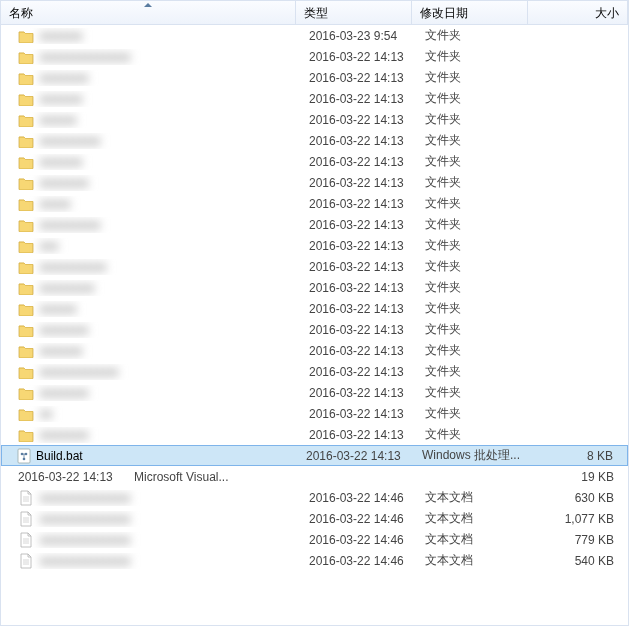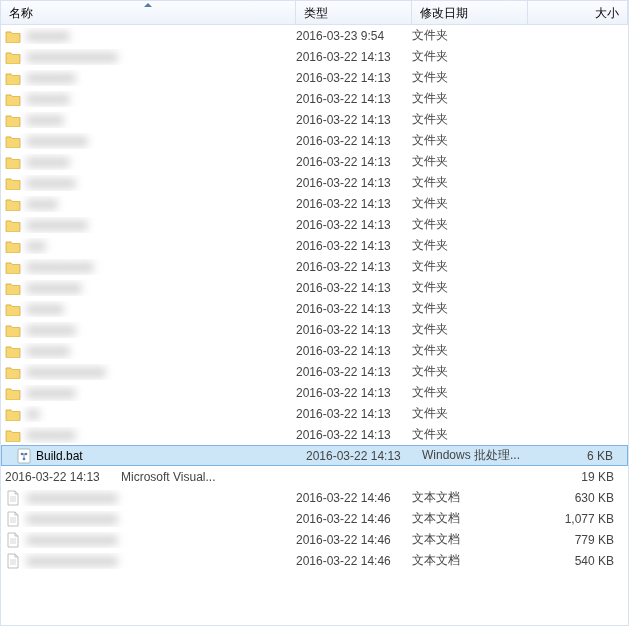--- a/index.html
+++ b/index.html
@@ -42,21 +42,21 @@
     border-bottom: 4px solid #5a7ca0;
   }
   .filelist {
     overflow-y: auto;
     height: calc(100% - 24px);
   }
   .row {
     display: flex;
     height: 21px;
     align-items: center;
-    padding-left: 4px;
+    padding-left: 17px;
   }
   .row.selected {
     background: #cde6f7;
     border: 1px solid #7eb4ea;
     padding-left: 14px;
     height: 21px;
   }
   .row .c-name {
     width: 291px;
     display: flex;
@@ -386,21 +386,21 @@
             <circle cx="6" cy="6" r="1.3" fill="#5a7ca0"></circle>
             <circle cx="10" cy="6" r="1.3" fill="#5a7ca0"></circle>
             <path d="M6 6 L10 6 M8 6 L8 10" stroke="#5a7ca0" stroke-width="0.8"></path>
             <circle cx="8" cy="11" r="1.3" fill="#5a7ca0"></circle>
           </svg>
         </span>
         <span>Build.bat</span>
       </div>
       <div class="c-date">2016-03-22 14:13</div>
       <div class="c-type">Windows 批处理...</div>
-      <div class="c-size">6 KB</div>
+      <div class="c-size">8 KB</div>
     </div>
     <div class="row">
       <div class="c-date">2016-03-22 14:13</div>
       <div class="c-type">Microsoft Visual...</div>
       <div class="c-size">19 KB</div>
     </div>
     <div class="row">
       <div class="c-name">
         <span class="icon">
           <svg viewBox="0 0 16 16">

